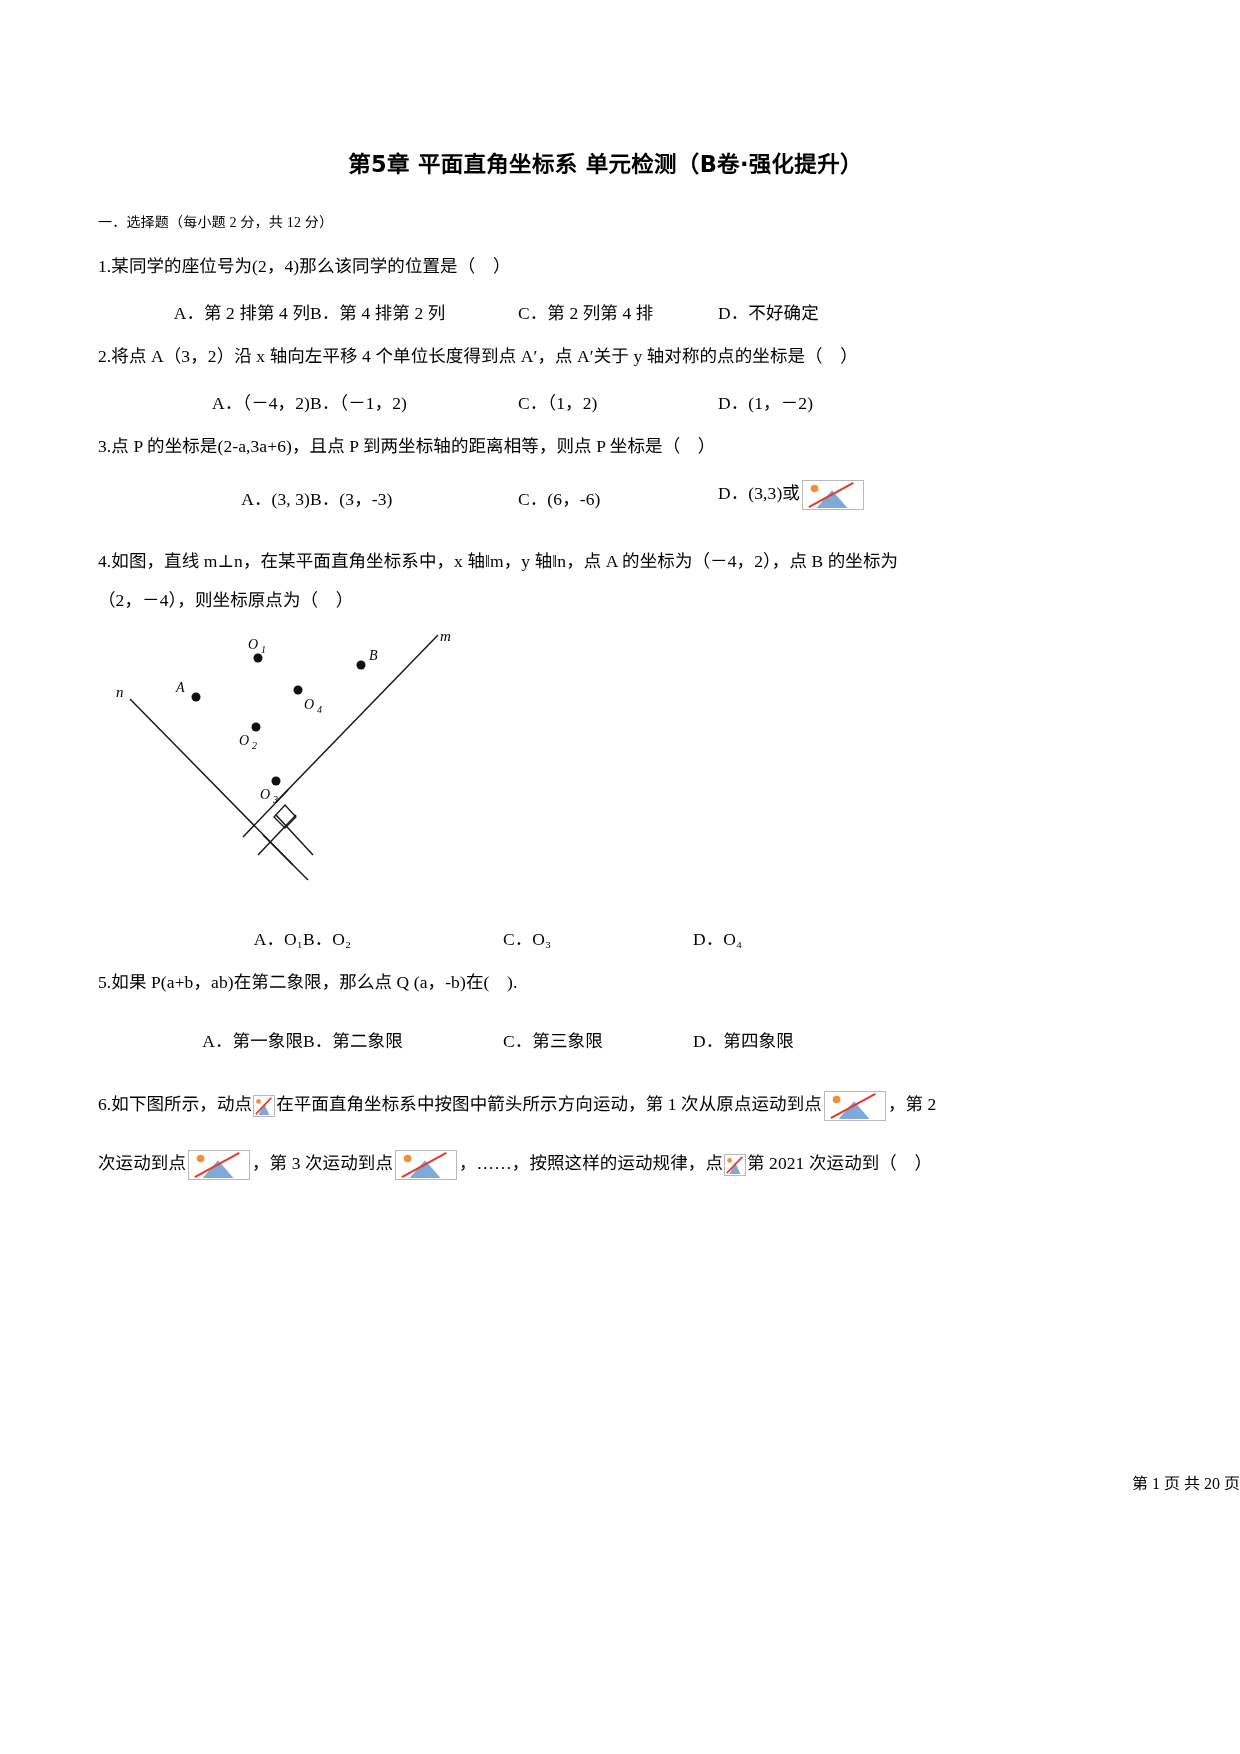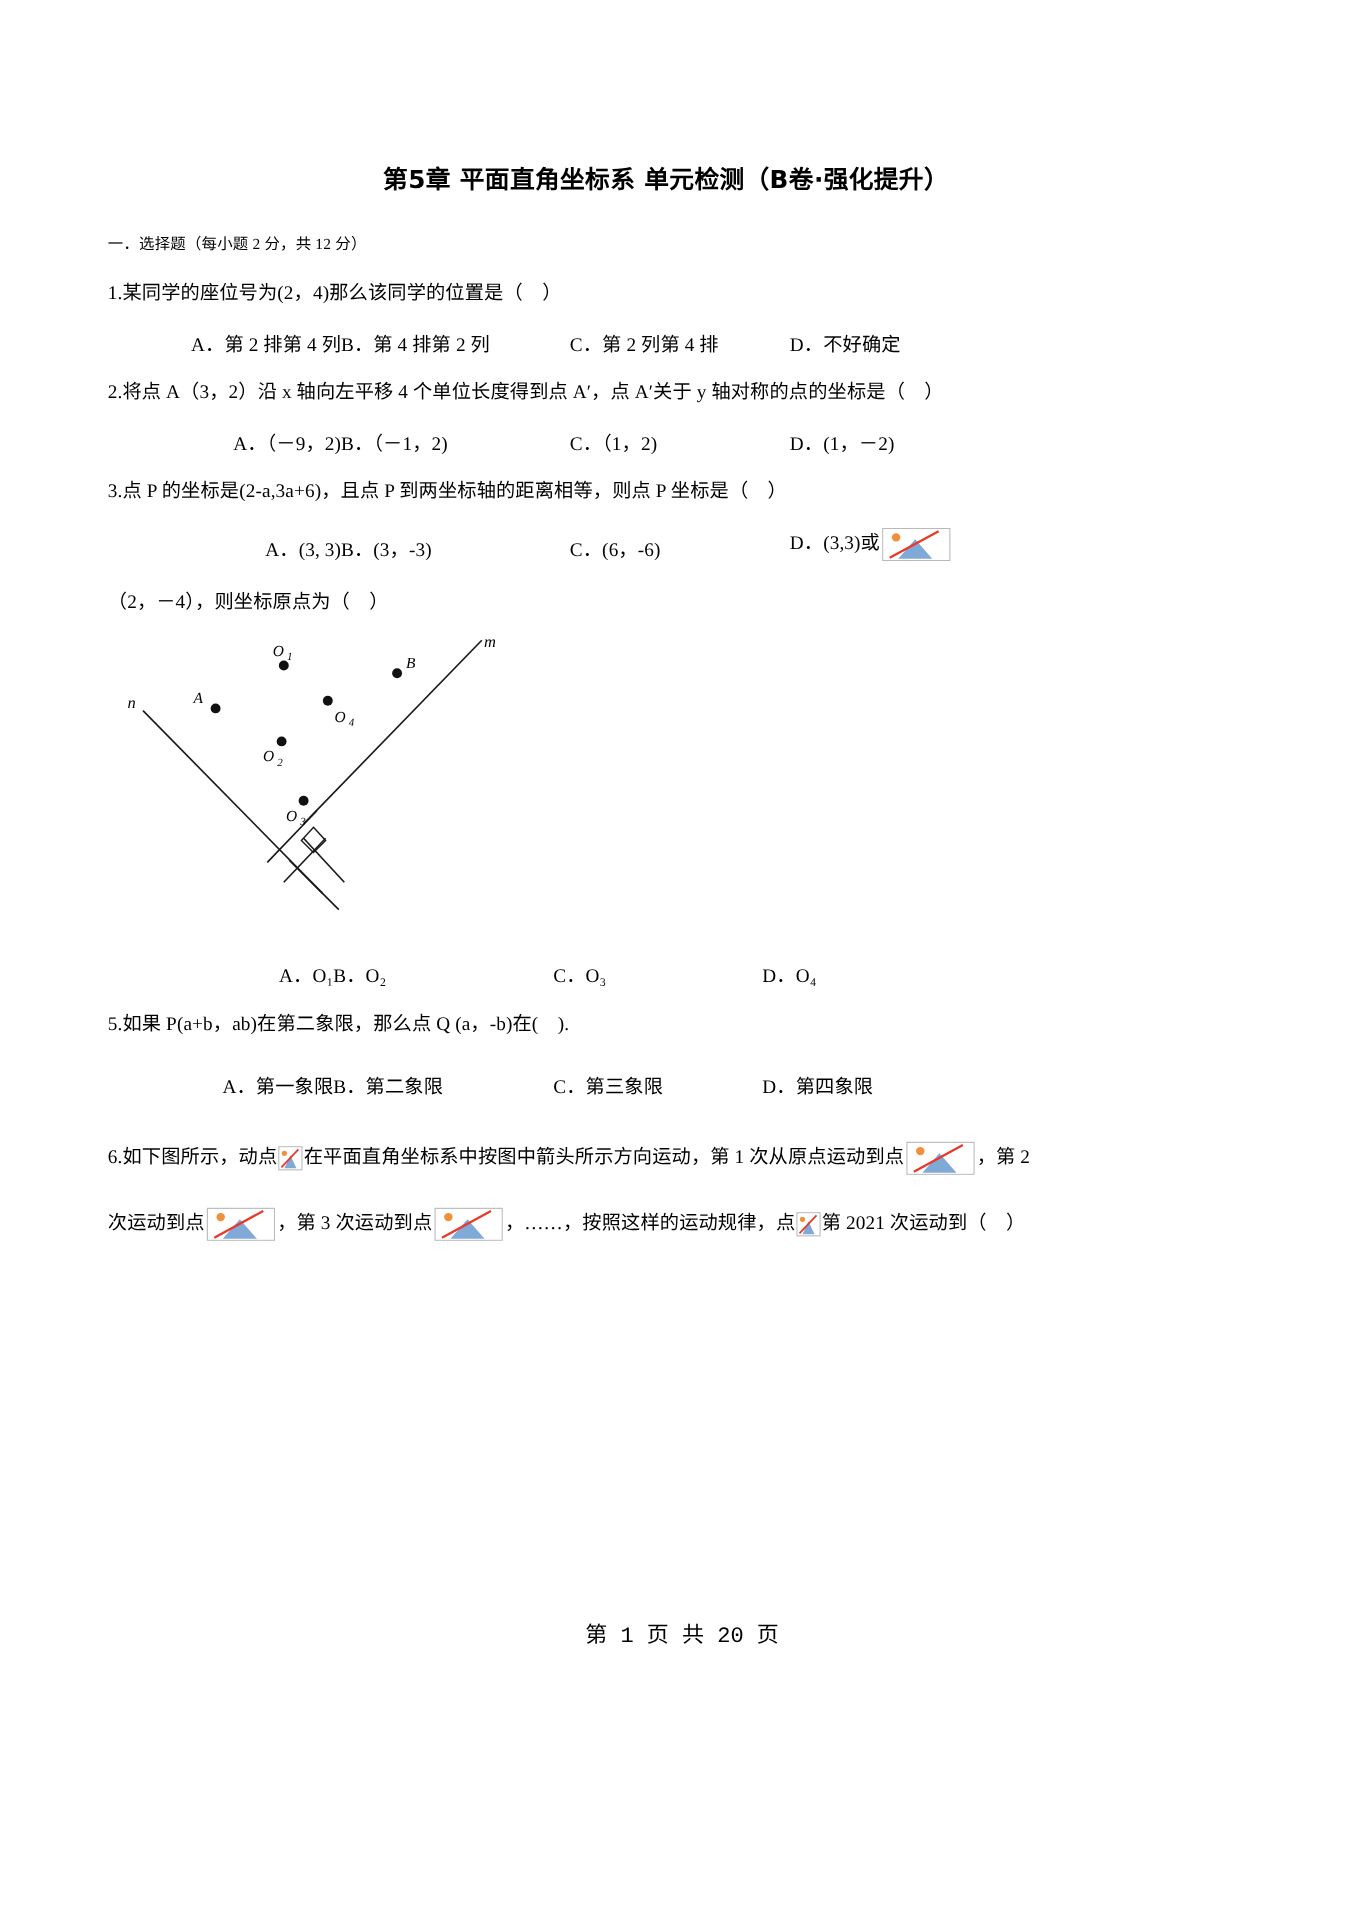--- a/index.html
+++ b/index.html
@@ -86,23 +86,23 @@
   .figure{
     margin:10px 0 18px 0;
     padding-left:10px;
   }
 
   
   .footer{
     position:absolute;
     left:0; right:0;
     top:1470px;
-    text-align:center;
-    font-size:20px;
-    font-family:Liberation Mono, monospace;
+    text-align:right;
+    font-size:16px;
+    font-family:Liberation Serif, serif;
   }
 </style>
 </head>
 <body>
 
 <div class="page">
 
   <div class="content">
 
     <h1 class="doc-title">第5章 平面直角坐标系 单元检测（B卷·强化提升）</h1>
@@ -112,39 +112,40 @@
     <div class="q">1.某同学的座位号为(2，4)那么该同学的位置是（　）</div>
     <div class="opts">
       <span class="opt">A．第 2 排第 4 列</span>
       <span class="opt">B．第 4 排第 2 列</span>
       <span class="opt">C．第 2 列第 4 排</span>
       <span class="opt">D．不好确定</span>
     </div>
 
     <div class="q">2.将点 A（3，2）沿 x 轴向左平移 4 个单位长度得到点 A′，点 A′关于 y 轴对称的点的坐标是（　）</div>
     <div class="opts">
-      <span class="opt">A．（－9，2)</span>
+      <span class="opt">A．（－4，2)</span>
       <span class="opt">B．（－1，2)</span>
       <span class="opt">C．（1，2)</span>
       <span class="opt">D．(1，－2)</span>
     </div>
 
     <div class="q">3.点 P 的坐标是(2-a,3a+6)，且点 P 到两坐标轴的距离相等，则点 P 坐标是（　）</div>
     <div class="opts" style="margin-bottom:34px;">
       <span class="opt">A．(3, 3)</span>
       <span class="opt">B．(3，-3)</span>
       <span class="opt">C．(6，-6)</span>
       <span class="opt"><span>D．(3,3)或</span><span class="broken-img lg"><svg viewBox="0 0 62 30" preserveAspectRatio="none">
               <rect x="0" y="0" width="62" height="30" fill="#ffffff"></rect>
               <polygon points="14,29 30,10 46,29" fill="#7fa9d6"></polygon>
               <circle cx="12" cy="8" r="4" fill="#f0903a"></circle>
               <line x1="6" y1="28" x2="52" y2="2" stroke="#e8392a" stroke-width="2.2"></line>
             </svg></span></span>
     </div>
 
+    <div class="q wide">4.如图，直线 m⊥n，在某平面直角坐标系中，x 轴‖m，y 轴‖n，点 A 的坐标为（－4，2），点 B 的坐标为</div>
     <div class="q wide" style="margin-top:-14px;margin-bottom:6px;">（2，－4），则坐标原点为（　）</div>
 
     <div class="figure">
       <svg width="400" height="265" viewBox="0 0 400 265">
 
         <line x1="22" y1="72" x2="185" y2="238" stroke="#1a1a1a" stroke-width="1.5"></line>
         <line x1="155" y1="208" x2="200" y2="253" stroke="#1a1a1a" stroke-width="1.5"></line>
 
         <line x1="330" y1="8" x2="168" y2="175" stroke="#1a1a1a" stroke-width="1.5"></line>
         <line x1="180" y1="163" x2="135" y2="210" stroke="#1a1a1a" stroke-width="1.5"></line>

